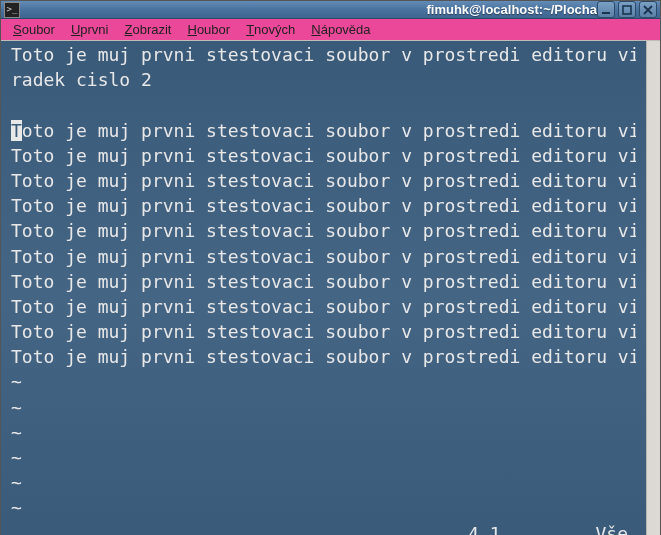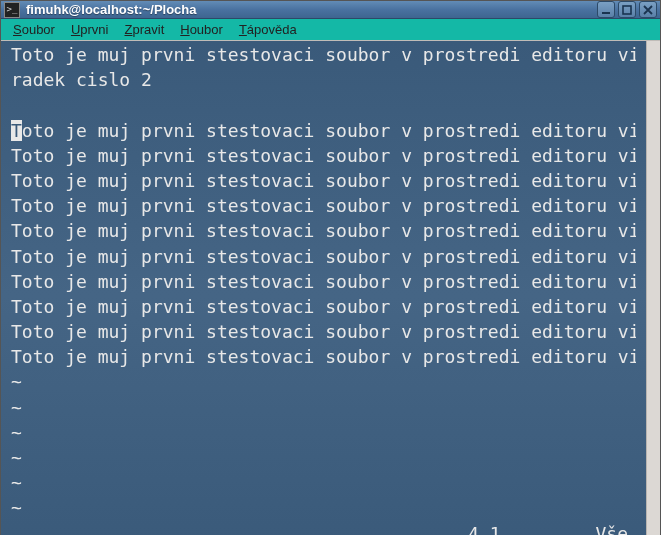--- a/index.html
+++ b/index.html
@@ -35,21 +35,21 @@
     justify-content: center;
   }
   .title-icon span {
     color: #ccc;
     font-size: 9px;
     font-family: monospace;
     line-height: 1;
   }
   .title-text {
     flex: 1;
-    text-align: left;
+    text-align: right;
     color: #fff;
     font-weight: bold;
     font-size: 13px;
     text-shadow: 0 1px 1px rgba(0,0,0,0.4);
   }
   .win-controls { display: flex; gap: 3px; }
   .win-btn {
     width: 18px;
     height: 17px;
     background: linear-gradient(to bottom, #7aa0c4, #5a80a8);
@@ -58,21 +58,21 @@
     display: flex;
     align-items: center;
     justify-content: center;
     color: #1a3450;
     cursor: pointer;
   }
   .win-btn svg { width: 10px; height: 10px; }
 
   .menubar {
     height: 24px;
-    background: #14b8a6;
+    background: #ec4899;
     border-bottom: 1px solid #c0bcb8;
     display: flex;
     align-items: center;
     padding: 0 4px;
     font-size: 13px;
     color: #222;
   }
   .menu-item {
     padding: 3px 8px;
     cursor: pointer;
@@ -153,23 +153,24 @@
         <svg viewBox="0 0 10 10">
             <path d="M1 1 L9 9 M9 1 L1 9" stroke="currentColor" stroke-width="1.8"></path>
           </svg>
       </div>
     </div>
   </div>
 
   <div class="menubar">
     <div class="menu-item"><u>S</u><span>oubor</span></div>
     <div class="menu-item"><u>U</u><span>prvni</span></div>
-    <div class="menu-item"><u>Z</u><span>pravit</span></div>
+    <div class="menu-item"><u>Z</u><span>obrazit</span></div>
     <div class="menu-item"><u>H</u><span>oubor</span></div>
-    <div class="menu-item"><u>T</u><span>ápověda</span></div>
+    <div class="menu-item"><u>T</u><span>nových</span></div>
+    <div class="menu-item"><u>N</u><span>ápověda</span></div>
   </div>
 
   <div class="terminal">
     <div class="scrollbar"></div>
     <div class="buffer" id="buffer"><div>Toto je muj prvni stestovaci soubor v prostredi editoru vi</div><div>radek cislo 2</div><div>&nbsp;</div><div><span class="cursor">T</span>oto je muj prvni stestovaci soubor v prostredi editoru vi</div><div>Toto je muj prvni stestovaci soubor v prostredi editoru vi</div><div>Toto je muj prvni stestovaci soubor v prostredi editoru vi</div><div>Toto je muj prvni stestovaci soubor v prostredi editoru vi</div><div>Toto je muj prvni stestovaci soubor v prostredi editoru vi</div><div>Toto je muj prvni stestovaci soubor v prostredi editoru vi</div><div>Toto je muj prvni stestovaci soubor v prostredi editoru vi</div><div>Toto je muj prvni stestovaci soubor v prostredi editoru vi</div><div>Toto je muj prvni stestovaci soubor v prostredi editoru vi</div><div>Toto je muj prvni stestovaci soubor v prostredi editoru vi</div><div class="tilde">~</div><div class="tilde">~</div><div class="tilde">~</div><div class="tilde">~</div><div class="tilde">~</div><div class="tilde">~</div></div>
     <div class="status-line">
       <span class="status-gap1"></span>
       <span class="status-mid">4,1</span>
       <span class="status-gap2"></span>
       <span class="status-right">Vše</span>

